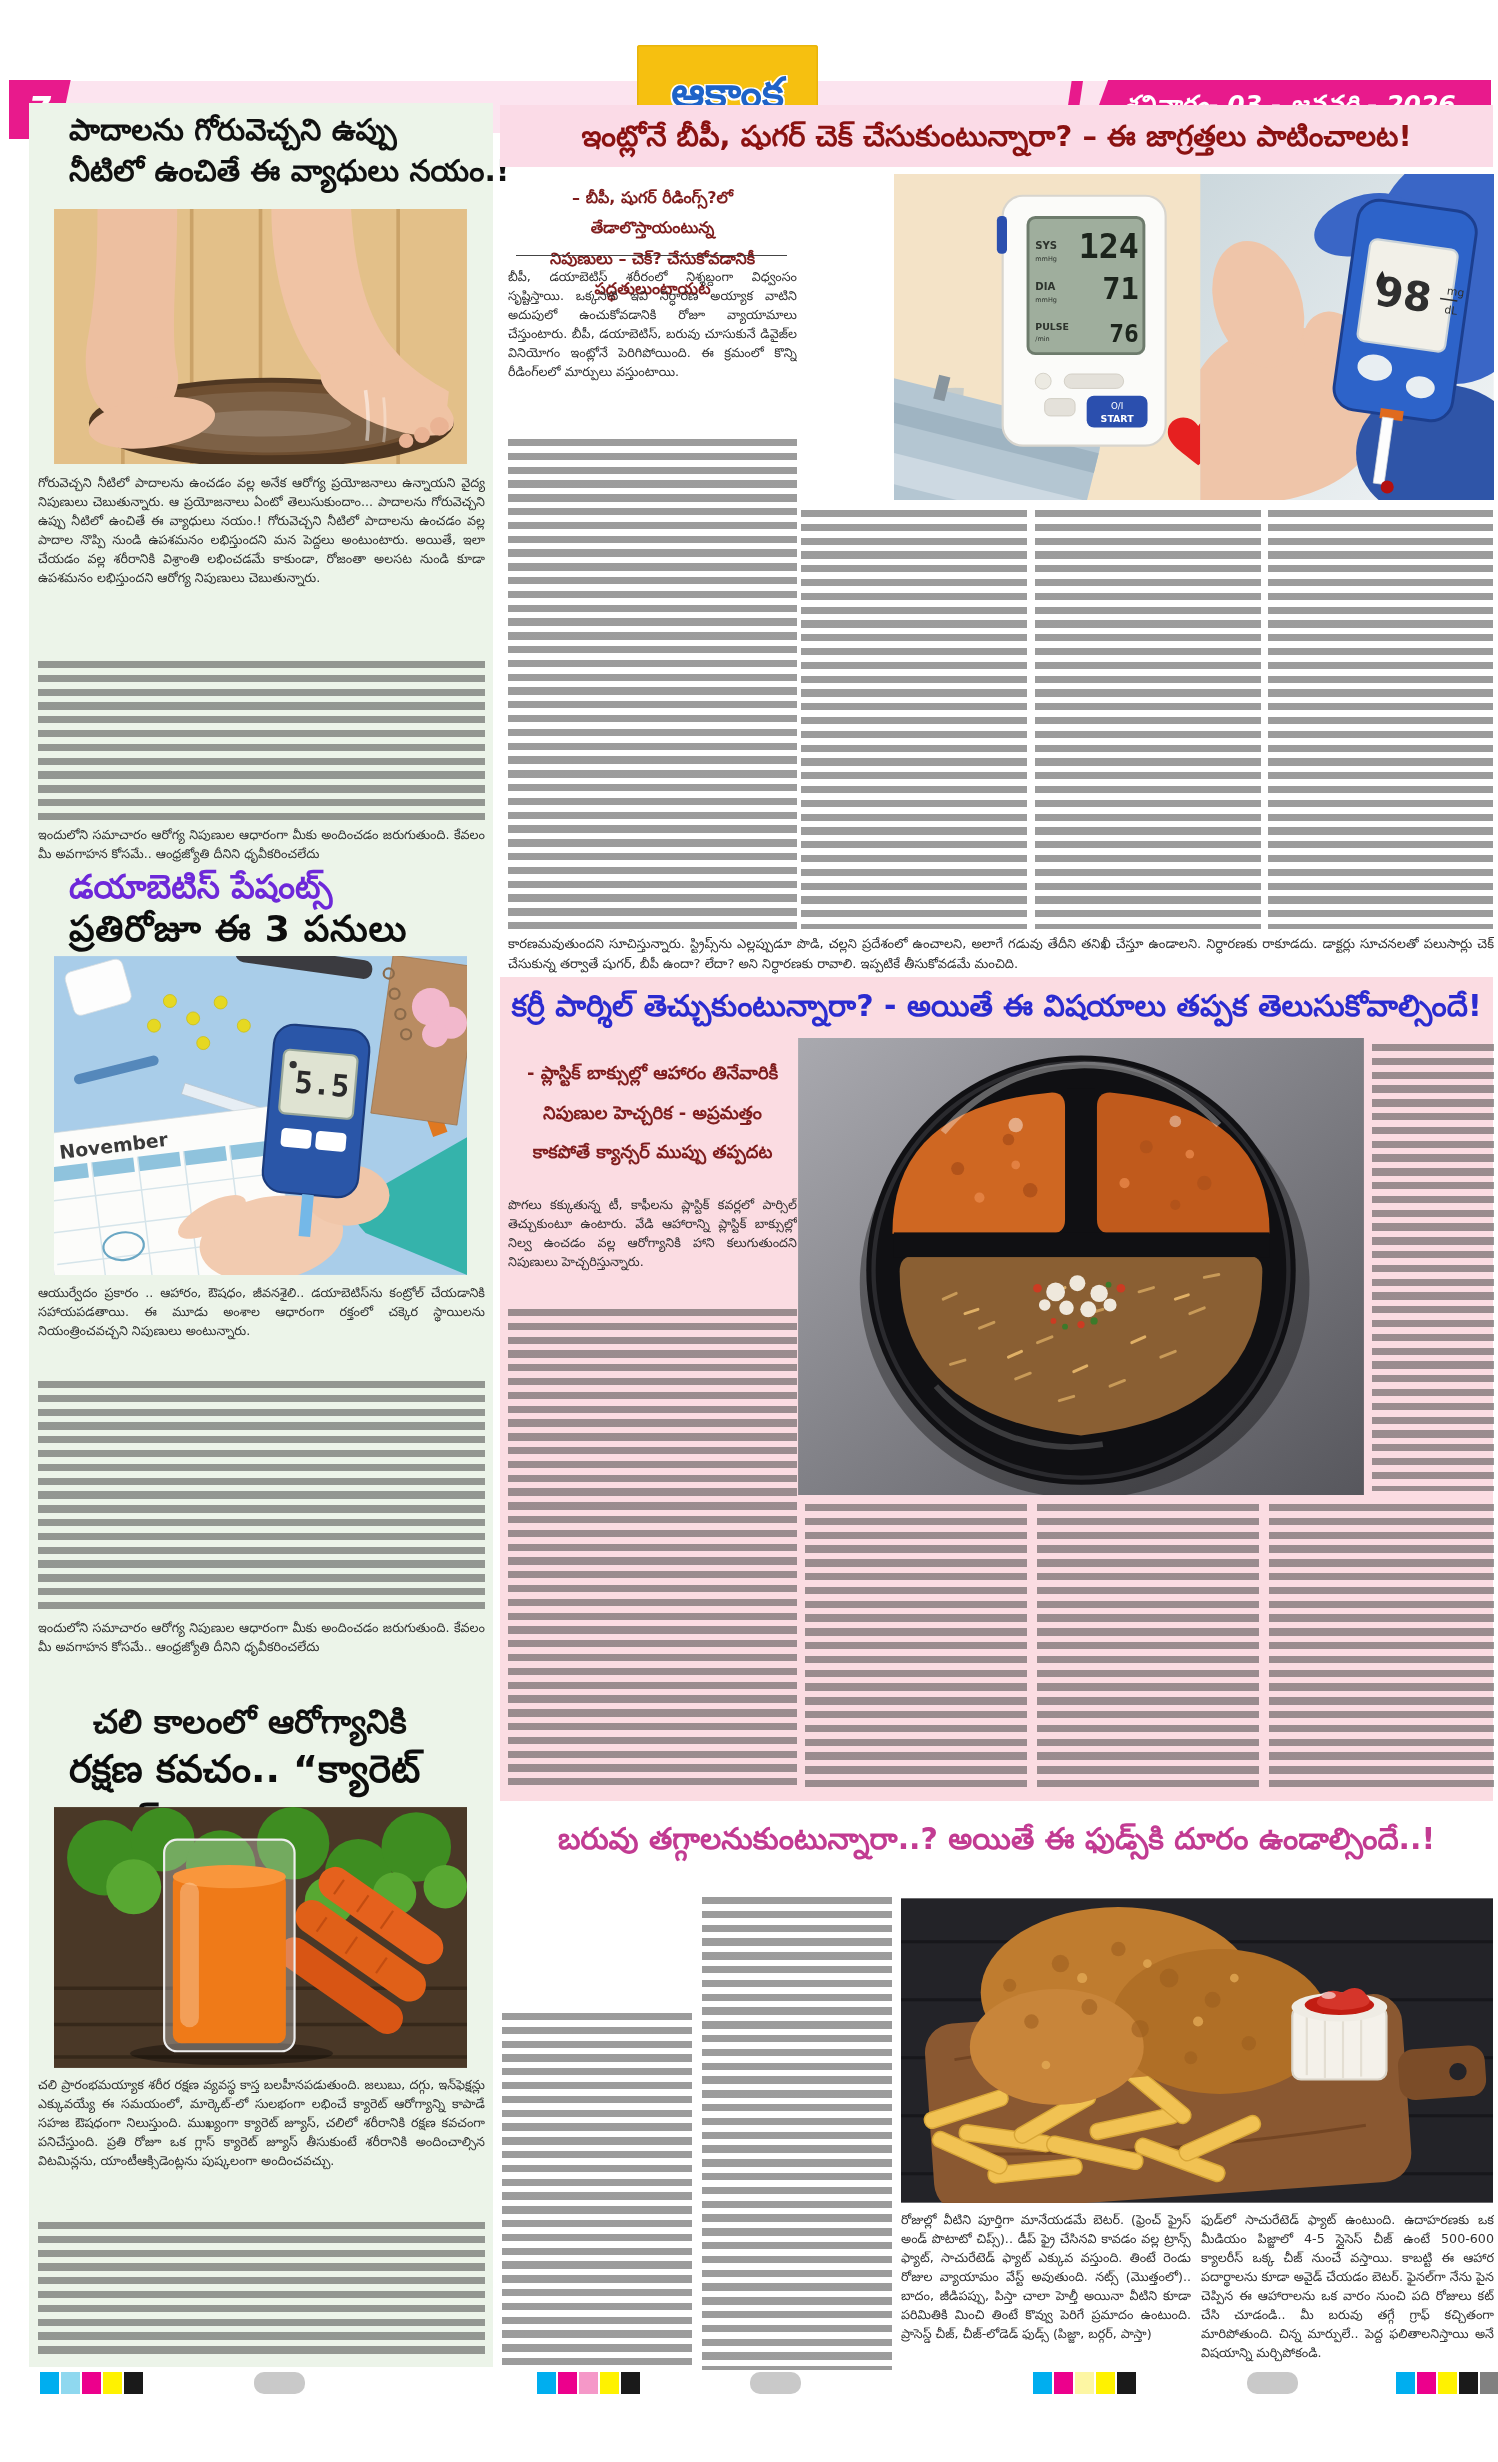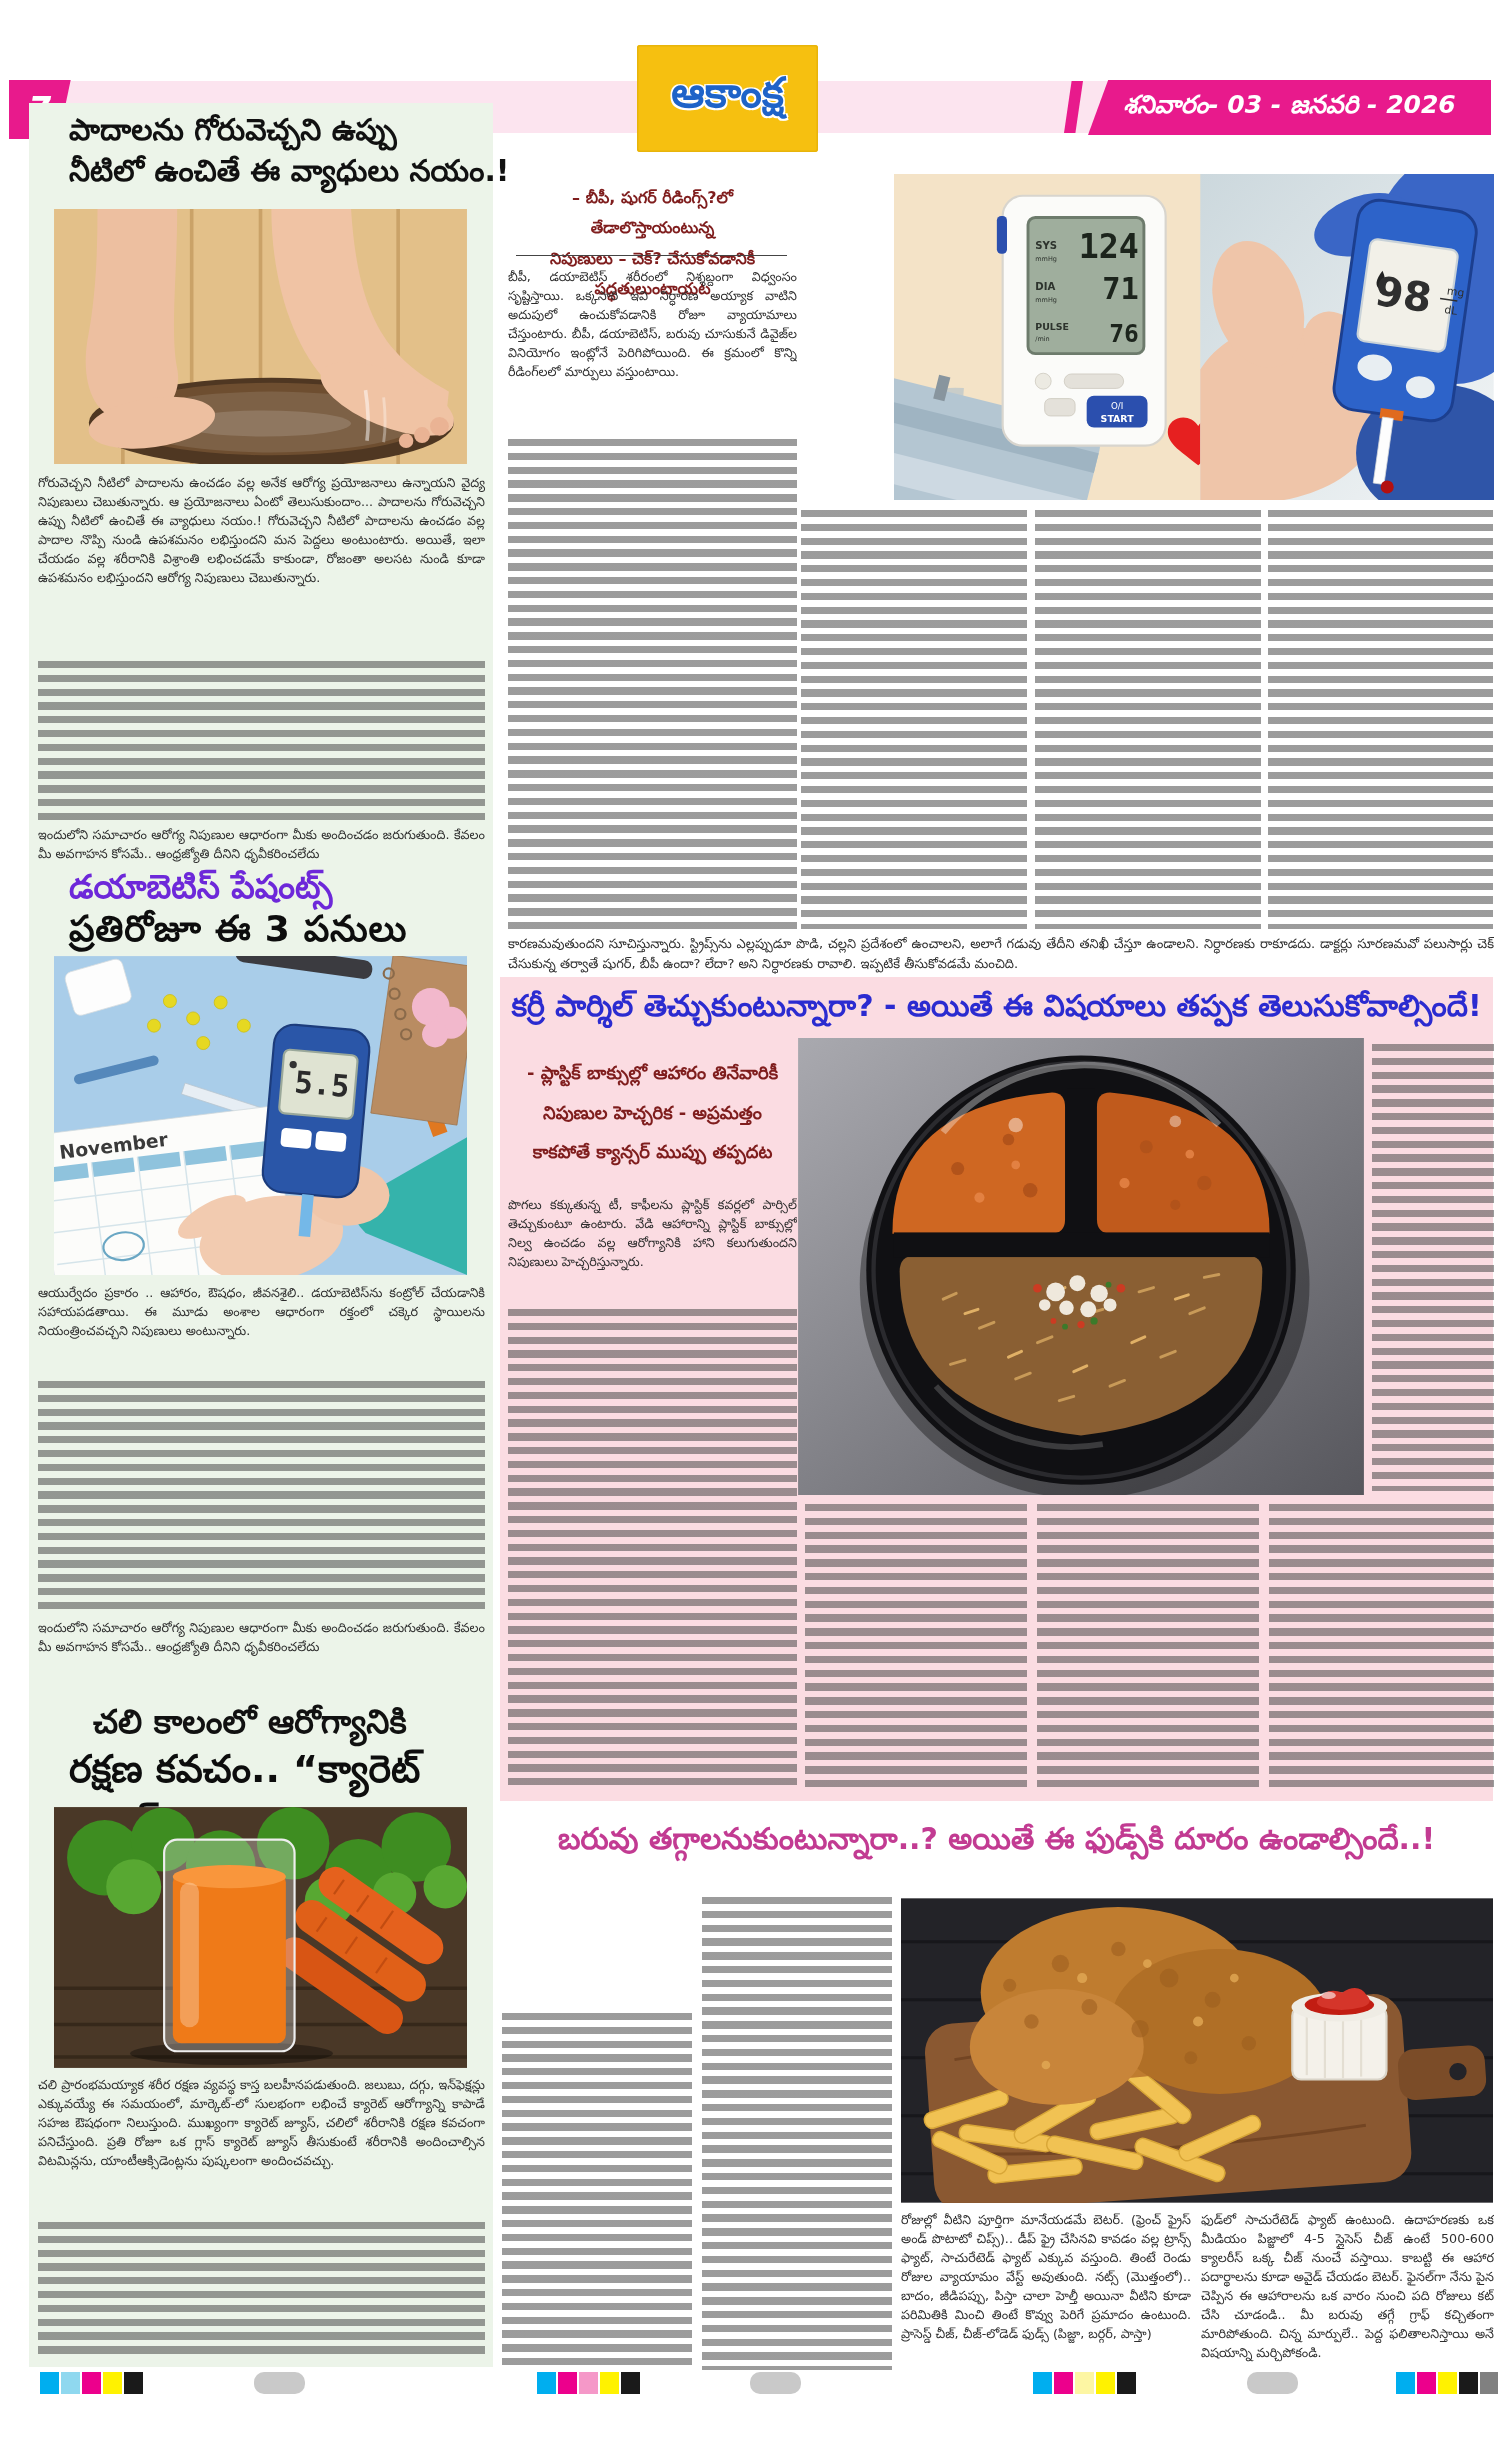--- a/index.html
+++ b/index.html
@@ -203,20 +203,21 @@
       <ellipse cx="245" cy="340" rx="140" ry="16" fill="rgba(0,0,0,0.35)"></ellipse>
       <rect x="152" y="45" width="180" height="292" rx="18" fill="rgba(240,240,240,0.30)" stroke="#eeeeee" stroke-width="3"></rect>
       <rect x="164" y="92" width="156" height="234" rx="12" fill="#ef7a18"></rect>
       <ellipse cx="242" cy="96" rx="78" ry="16" fill="#f9963c"></ellipse>
       <rect x="174" y="104" width="26" height="200" rx="13" fill="rgba(255,255,255,0.28)"></rect>
     </svg>
   </figure>
   <p class="abs bodytext" style="left:38px;top:2075px;width:447px;height:142px;margin:0;">చలి ప్రారంభమయ్యాక శరీర రక్షణ వ్యవస్థ కాస్త బలహీనపడుతుంది. జలుబు, దగ్గు, ఇన్‌ఫెక్షన్లు ఎక్కువయ్యే ఈ సమయంలో, మార్కెట్-లో సులభంగా లభించే క్యారెట్ ఆరోగ్యాన్ని కాపాడే సహజ ఔషధంగా నిలుస్తుంది. ముఖ్యంగా క్యారెట్ జ్యూస్, చలిలో శరీరానికి రక్షణ కవచంగా పనిచేస్తుంది. ప్రతి రోజూ ఒక గ్లాస్ క్యారెట్ జ్యూస్ తీసుకుంటే శరీరానికి అందించాల్సిన విటమిన్లను, యాంటీఆక్సిడెంట్లను పుష్కలంగా అందించవచ్చు.</p>
   <div class="abs greek" style="left:38px;top:2222px;width:447px;height:136px;"></div>
 
+  <div class="abs bp-hl" style="left:500px;top:105px;width:993px;height:62px;line-height:62px;">ఇంట్లోనే బీపీ, షుగర్ చెక్ చేసుకుంటున్నారా? – ఈ జాగ్రత్తలు పాటించాలట!</div>
 
   <div class="abs byline pre" style="left:508px;top:183px;width:289px;font-size:16px;line-height:1.9;">– బీపీ, షుగర్ రీడింగ్స్?లో తేడాలొస్తాయంటున్న
 నిపుణులు – చెక్? చేసుకోవడానికీ పద్ధతులుంటాయట</div>
   <div class="abs rule" style="left:516px;top:255px;width:271px;"></div>
   <p class="abs bodytext" style="left:508px;top:267px;width:289px;height:167px;margin:0;">బీపీ, డయాబెటిస్ శరీరంలో నిశ్శబ్దంగా విధ్వంసం సృష్టిస్తాయి. ఒక్కసారి ఇవి నిర్ధారణ అయ్యాక వాటిని అదుపులో ఉంచుకోవడానికి రోజూ వ్యాయామాలు చేస్తుంటారు. బీపీ, డయాబెటిస్, బరువు చూసుకునే డివైజ్‌ల వినియోగం ఇంట్లోనే పెరిగిపోయింది. ఈ క్రమంలో కొన్ని రీడింగ్‌లలో మార్పులు వస్తుంటాయి.</p>
   <div class="abs greek" style="left:508px;top:439px;width:289px;height:490px;"></div>
 
   <figure class="abs" style="left:859px;top:174px;width:287px;height:326px;margin-left:35px;">
     <svg width="339" height="326" viewBox="0 0 468 450">
       <rect width="468" height="450" fill="#f4e3c7"></rect>
@@ -283,21 +284,21 @@
         <rect x="268" y="326" width="32" height="14" fill="#e06a1e"></rect>
         <rect x="272" y="338" width="15" height="92" fill="#fdfdfd" stroke="#d5d8da"></rect>
       </g>
       <circle cx="258" cy="432" r="9" fill="#b31010"></circle>
     </svg>
   </figure>
 
   <div class="abs greek" style="left:801px;top:510px;width:226px;height:419px;"></div>
   <div class="abs greek" style="left:1035px;top:510px;width:226px;height:419px;"></div>
   <div class="abs greek" style="left:1268px;top:510px;width:225px;height:419px;"></div>
-  <p class="abs bodytext" style="left:508px;top:934px;width:986px;height:42px;margin:0;font-size:13px;">కారణమవుతుందని సూచిస్తున్నారు. స్ట్రిప్స్‌ను ఎల్లప్పుడూ పొడి, చల్లని ప్రదేశంలో ఉంచాలని, అలాగే గడువు తేదీని తనిఖీ చేస్తూ ఉండాలని. నిర్ధారణకు రాకూడదు. డాక్టర్లు సూరణమవో పలుసార్లు చెక్ చేసుకున్న తర్వాతే షుగర్, బీపీ ఉందా? లేదా? అని నిర్ధారణకు రావాలి. ఇప్పటికే తీసుకోవడమే మంచిది.</p>
+  <p class="abs bodytext" style="left:508px;top:934px;width:986px;height:42px;margin:0;font-size:13px;">కారణమవుతుందని సూచిస్తున్నారు. స్ట్రిప్స్‌ను ఎల్లప్పుడూ పొడి, చల్లని ప్రదేశంలో ఉంచాలని, అలాగే గడువు తేదీని తనిఖీ చేస్తూ ఉండాలని. నిర్ధారణకు రాకూడదు. డాక్టర్లు సూచనలతో పలుసార్లు చెక్ చేసుకున్న తర్వాతే షుగర్, బీపీ ఉందా? లేదా? అని నిర్ధారణకు రావాలి. ఇప్పటికే తీసుకోవడమే మంచిది.</p>
 
   <div class="abs pinkpanel" style="left:500px;top:977px;width:993px;height:824px;"></div>
   <div class="abs blue-hl" style="left:500px;top:988px;width:993px;">కర్రీ పార్శిల్ తెచ్చుకుంటున్నారా? - అయితే ఈ విషయాలు తప్పక తెలుసుకోవాల్సిందే!</div>
   <div class="abs byline pre" style="left:508px;top:1053px;width:289px;font-size:18px;line-height:2.2;">- ప్లాస్టిక్ బాక్సుల్లో ఆహారం తినేవారికీ
 నిపుణుల హెచ్చరిక - అప్రమత్తం
 కాకపోతే క్యాన్సర్ ముప్పు తప్పదట</div>
   <p class="abs bodytext" style="left:508px;top:1195px;width:289px;height:109px;margin:0;">పొగలు కక్కుతున్న టీ, కాఫీలను ప్లాస్టిక్ కవర్లలో పార్సిల్ తెచ్చుకుంటూ ఉంటారు. వేడి ఆహారాన్ని ప్లాస్టిక్ బాక్సుల్లో నిల్వ ఉంచడం వల్ల ఆరోగ్యానికి హాని కలుగుతుందని నిపుణులు హెచ్చరిస్తున్నారు.</p>
   <div class="abs greek" style="left:508px;top:1309px;width:289px;height:481px;"></div>
 
   <figure class="abs" style="left:798px;top:1038px;width:566px;height:457px;">

